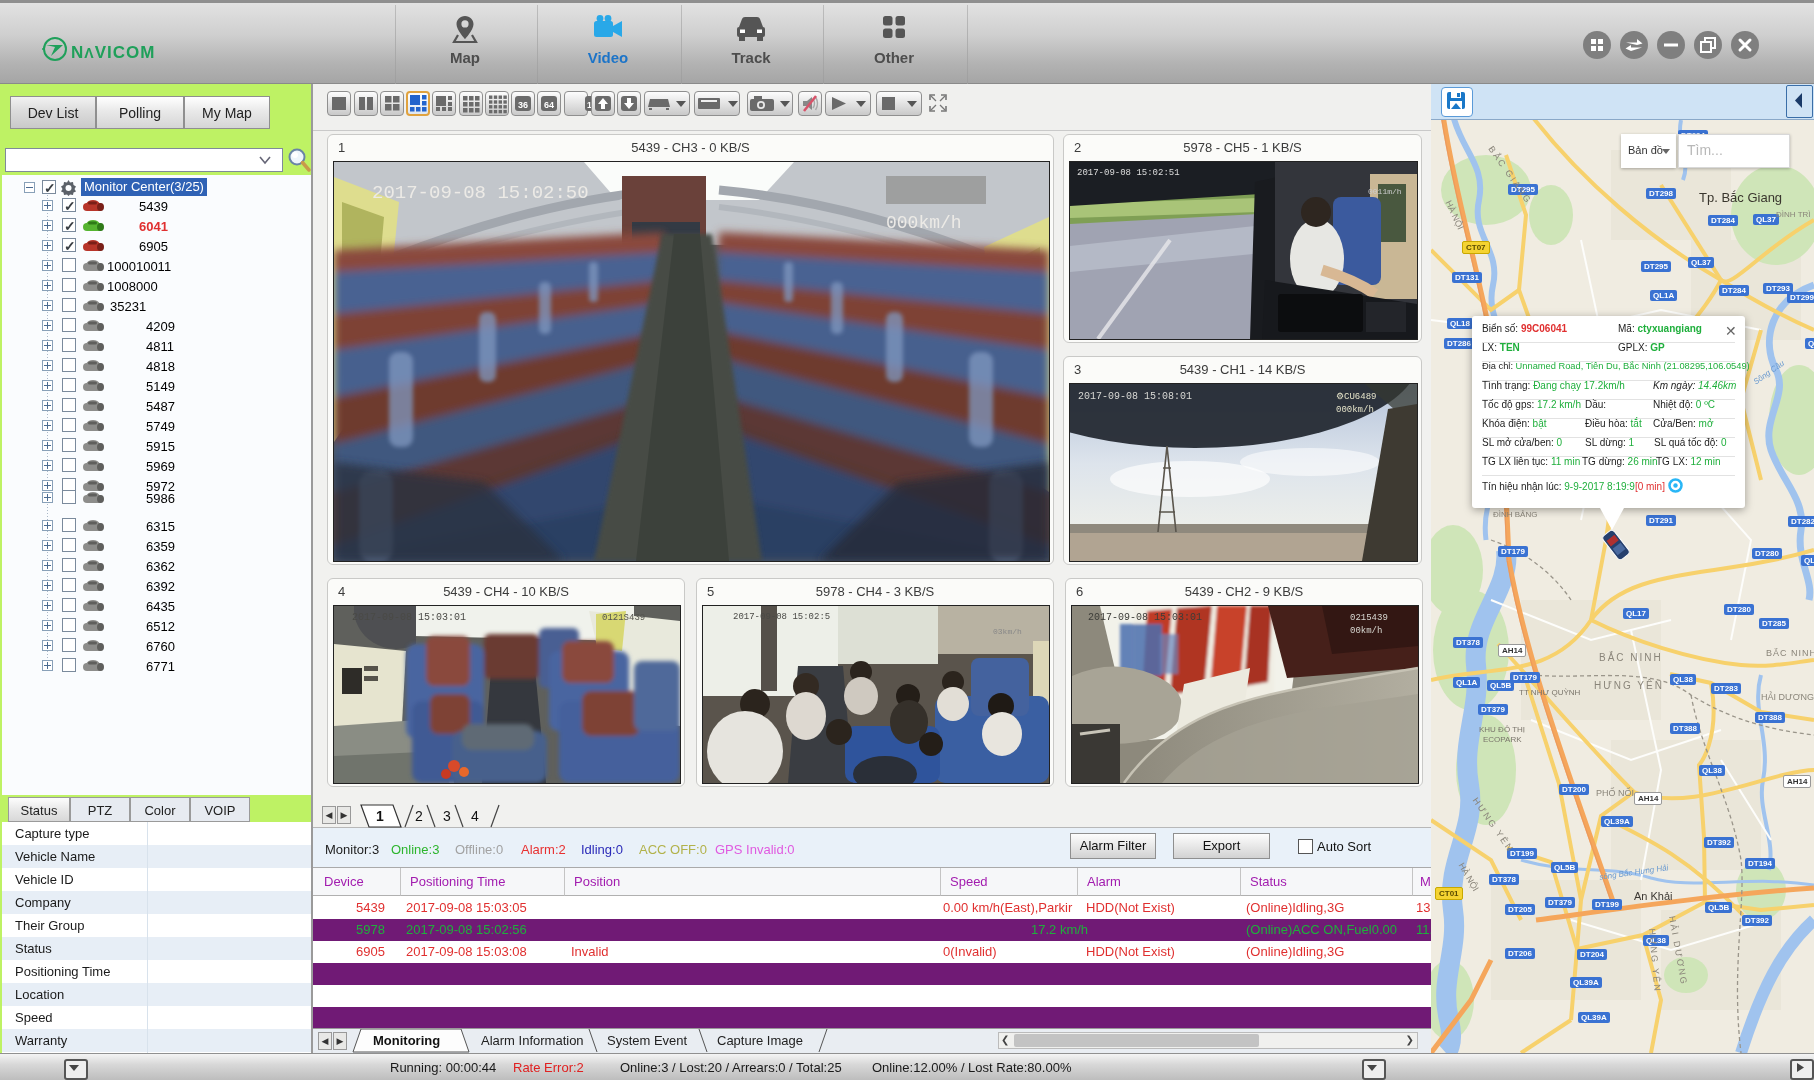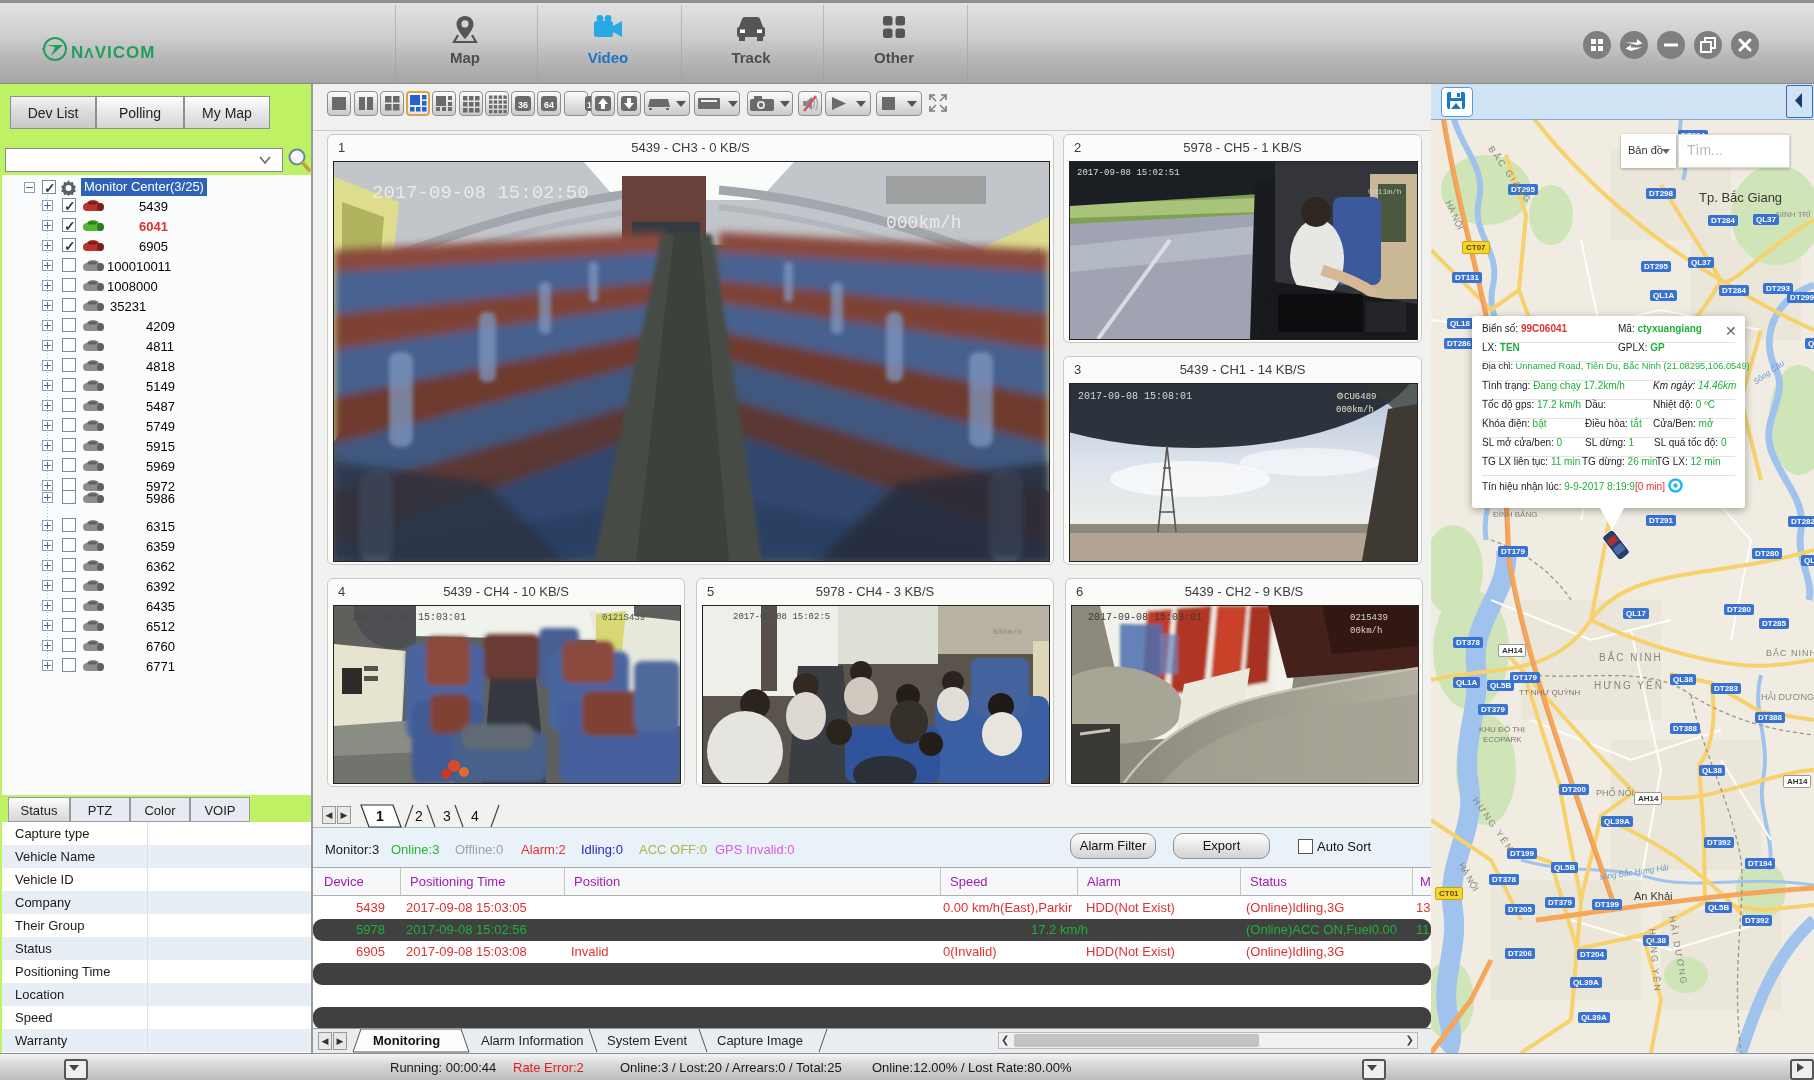--- a/index.html
+++ b/index.html
@@ -41,26 +41,26 @@
 #videozone{left:313px;top:131px;width:1118px;height:669px;background:#f1f1ef;}
 .vcell{position:absolute;background:#fbfbf9;border:1px solid #c9c9c7;border-radius:6px;box-sizing:border-box;}
 .vtitle{position:absolute;left:0;top:0;width:100%;height:26px;line-height:26px;font-size:13px;color:#3c3c3c;text-align:center;}
 .vnum{position:absolute;left:10px;top:0;height:26px;line-height:26px;font-size:13px;color:#3c3c3c;}
 .vimg{position:absolute;left:5px;top:26px;border:1px solid #222;box-sizing:border-box;background:#555;}
 
 #pager{left:313px;top:800px;width:1118px;height:28px;background:#f1f1ef;border-bottom:1px solid #b8b8b8;box-sizing:border-box;}
 .pgarrow{top:6px;width:14px;height:18px;background:#e8e8e6;border:1px solid #999;box-sizing:border-box;text-align:center;line-height:16px;font-size:9px;color:#333;}
 
 #monbar{left:313px;top:828px;width:1118px;height:39px;background:#e9f1f9;font-size:13px;}
-.mbtn{top:5px;height:26px;line-height:24px;text-align:center;font-size:13px;color:#111;background:linear-gradient(#fdfdfd,#e8e8e8 50%,#d2d2d2);border:1px solid #8f8f8f;box-sizing:border-box;border-radius:10px;}
+.mbtn{top:5px;height:26px;line-height:24px;text-align:center;font-size:13px;color:#111;background:linear-gradient(#fdfdfd,#e8e8e8 50%,#d2d2d2);border:1px solid #8f8f8f;box-sizing:border-box;border-radius:0;}
 
 #vtable{left:313px;top:867px;width:1118px;height:161px;background:#fff;font-size:13px;border-top:1px solid #aaa;box-sizing:border-box;}
 .th{position:absolute;top:0;height:28px;line-height:28px;color:#a21caf;background:#f6f7f9;border-bottom:1px solid #b0b0b0;box-sizing:border-box;}
 .trow{position:absolute;left:0;width:1118px;height:22px;line-height:22px;}
-.trow.alt{background:#404040;border-radius:9px;}
+.trow.alt{background:#701a75;}
 .tcell{position:absolute;top:0;height:22px;line-height:22px;white-space:nowrap;overflow:hidden;}
 .red{color:#e03030;}
 .grn{color:#1faf3c;}
 
 #btabs{left:313px;top:1028px;width:1118px;height:25px;background:#e9edf2;border-top:1px solid #999;box-sizing:border-box;font-size:13px;}
 
 #mapstrip{left:1431px;top:84px;width:383px;height:36px;background:#cfe3f5;border-bottom:1px solid #8aa8c8;box-sizing:border-box;}
 #mappanel{left:1431px;top:120px;width:383px;height:933px;background:#f0ede3;overflow:hidden;}
 .badge{position:absolute;background:#3a72d2;color:#fff;font-size:8px;font-weight:bold;padding:1px 3px;border-radius:2px;line-height:9px;white-space:nowrap;}
 .badge.yel{background:#f5d331;color:#5a4a00;border:1px solid #c8a800;}

